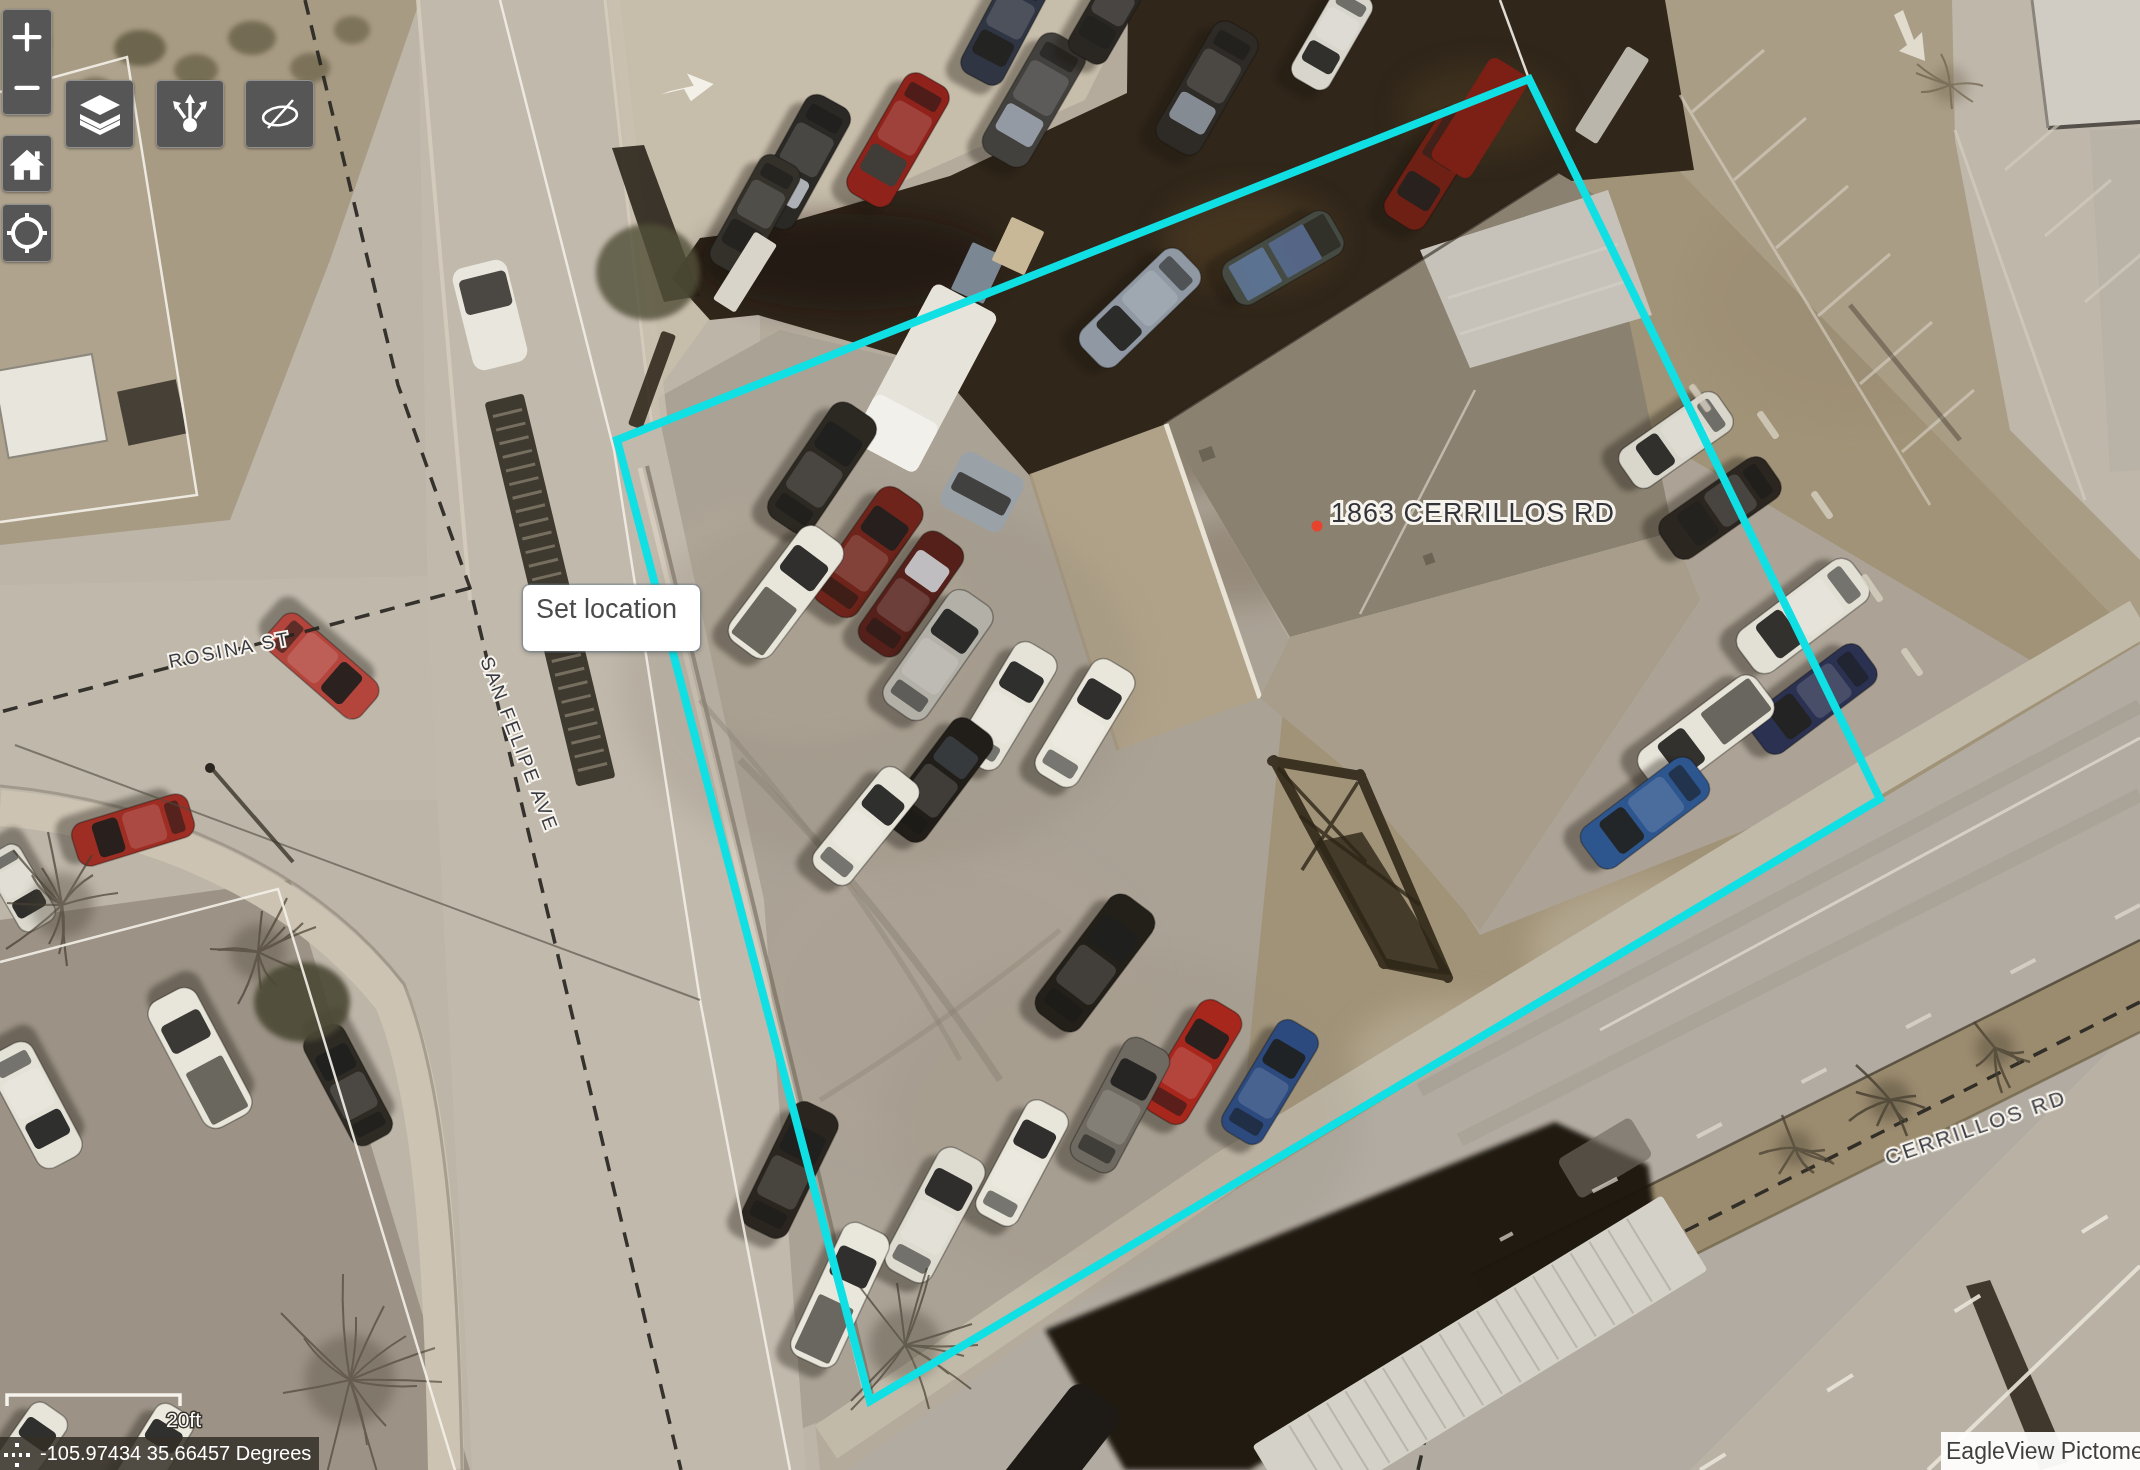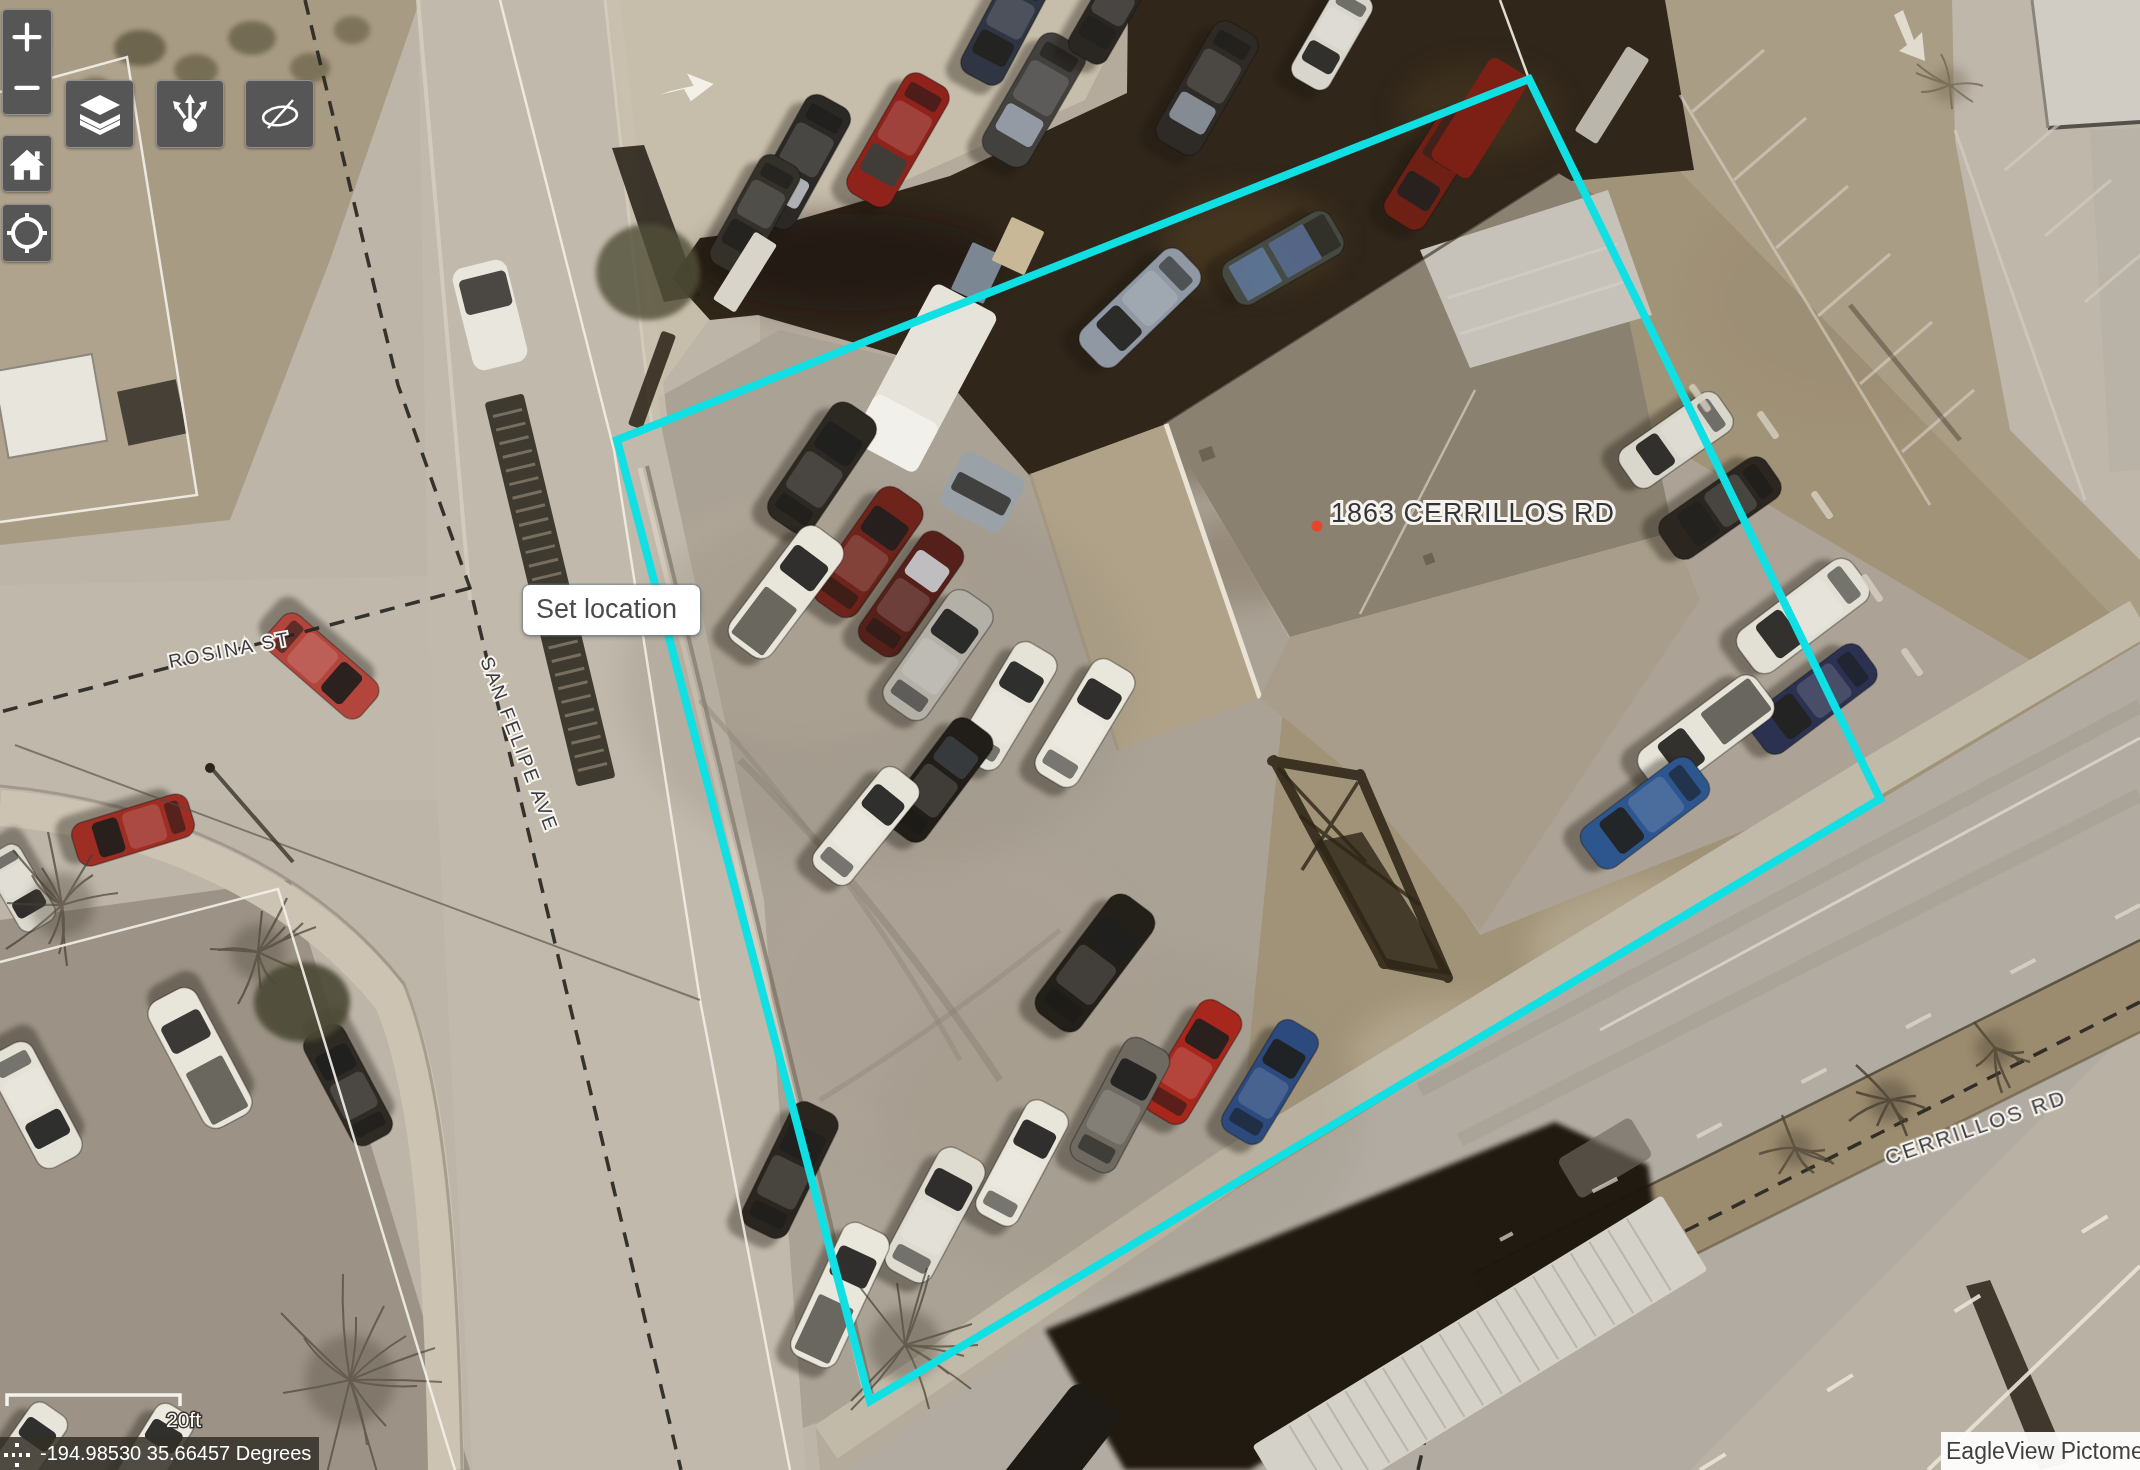--- a/index.html
+++ b/index.html
@@ -1,20 +1,20 @@
 <!DOCTYPE html>
 <html><head>
 <meta charset="utf-8">
 <style>
 * { margin:0; padding:0; box-sizing:border-box; }
 html,body { width:2140px; height:1470px; overflow:hidden; background:#b1a899; font-family:"Liberation Sans", sans-serif; }
 #map { position:relative; width:2140px; height:1470px; }
 #map > svg { position:absolute; left:0; top:0; }
 .btn { position:absolute; background:#565656; border:1px solid rgba(255,255,255,0.35); border-radius:5px; box-shadow:0 1px 3px rgba(0,0,0,0.4); display:flex; align-items:center; justify-content:center; }
-.tip { position:absolute; left:523px; top:585px; width:177px; height:50px; background:#fff; border-radius:7px; box-shadow:0 0 0 1.5px rgba(105,125,140,0.5), 0 2px 5px rgba(0,0,0,0.3); font-size:27px; line-height:49px; padding-left:13px; color:#4a4a4a; }
+.tip { position:absolute; left:523px; top:585px; width:177px; height:66px; background:#fff; border-radius:7px; box-shadow:0 0 0 1.5px rgba(105,125,140,0.5), 0 2px 5px rgba(0,0,0,0.3); font-size:27px; line-height:49px; padding-left:13px; color:#4a4a4a; }
 .coord { position:absolute; left:0px; top:1437px; height:33px; background:rgba(52,47,39,0.85); color:#fff; font-size:20px; line-height:33px; padding:0 8px 0 40px; }
 .attr { position:absolute; left:1941px; top:1432px; width:199px; height:38px; background:rgba(255,255,255,0.95); color:#3f3f3f; font-size:23px; line-height:38px; padding-left:5px; overflow:hidden; white-space:nowrap; }
 </style>
 </head>
 <body>
 <div id="map">
 <svg width="2140" height="1470" viewBox="0 0 2140 1470" font-family="Liberation Sans, sans-serif">
 <defs>
 <filter id="b2" x="-40%" y="-40%" width="180%" height="180%">
           <feGaussianBlur stdDeviation="2.5"></feGaussianBlur>
@@ -793,21 +793,21 @@
 
 <div class="btn" style="left:245px;top:80px;width:69px;height:68px;">
 <svg width="50" height="44" viewBox="0 0 50 44">
         <ellipse cx="25" cy="24" rx="17" ry="9" fill="none" stroke="#fff" stroke-width="2.6" transform="rotate(-8 25 24)"></ellipse>
         <line x1="13" y1="36" x2="38" y2="8" stroke="#fff" stroke-width="2.6"></line>
       </svg>
 </div>
 
 <div class="tip">Set location</div>
 
-<div class="coord">-194.98530 35.66457 Degrees</div>
+<div class="coord">-105.97434 35.66457 Degrees</div>
 <svg style="position:absolute;left:4px;top:1443px" width="26" height="24" viewBox="0 0 26 24">
       <g fill="#fff">
         <rect x="11" y="0" width="4" height="4"></rect>
         <rect x="11" y="20" width="4" height="4"></rect>
         <rect x="0" y="10" width="4" height="4"></rect>
         <rect x="22" y="10" width="4" height="4"></rect>
         <rect x="8" y="10" width="3" height="4"></rect>
         <rect x="15" y="10" width="3" height="4"></rect>
       </g>
     </svg>

